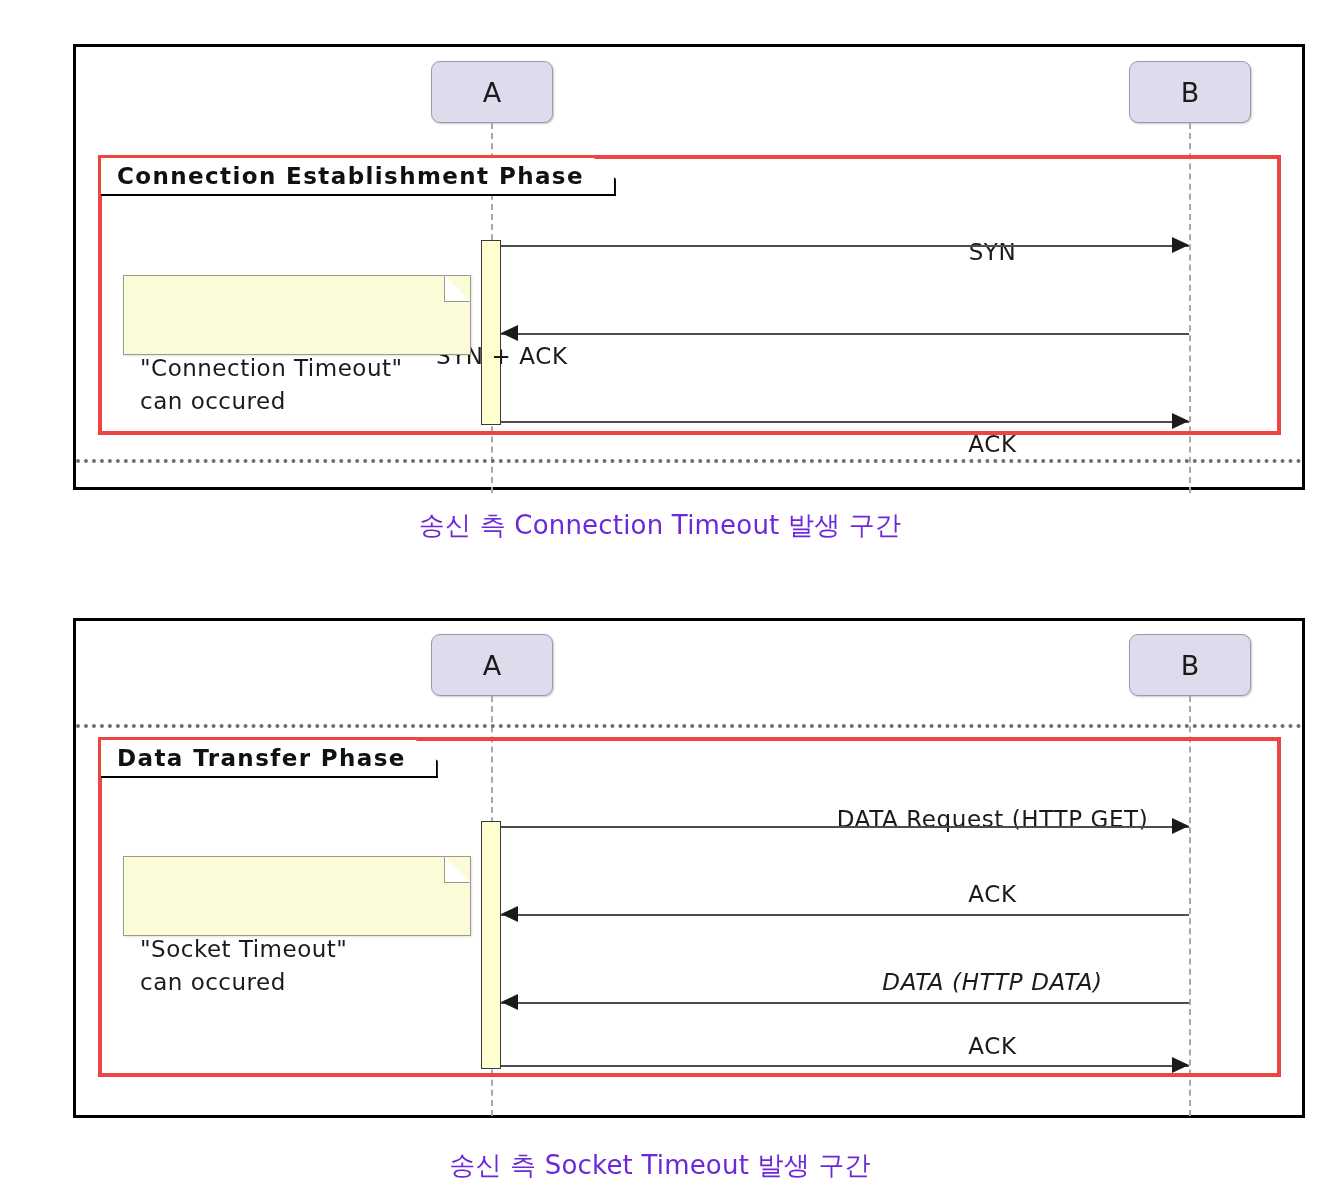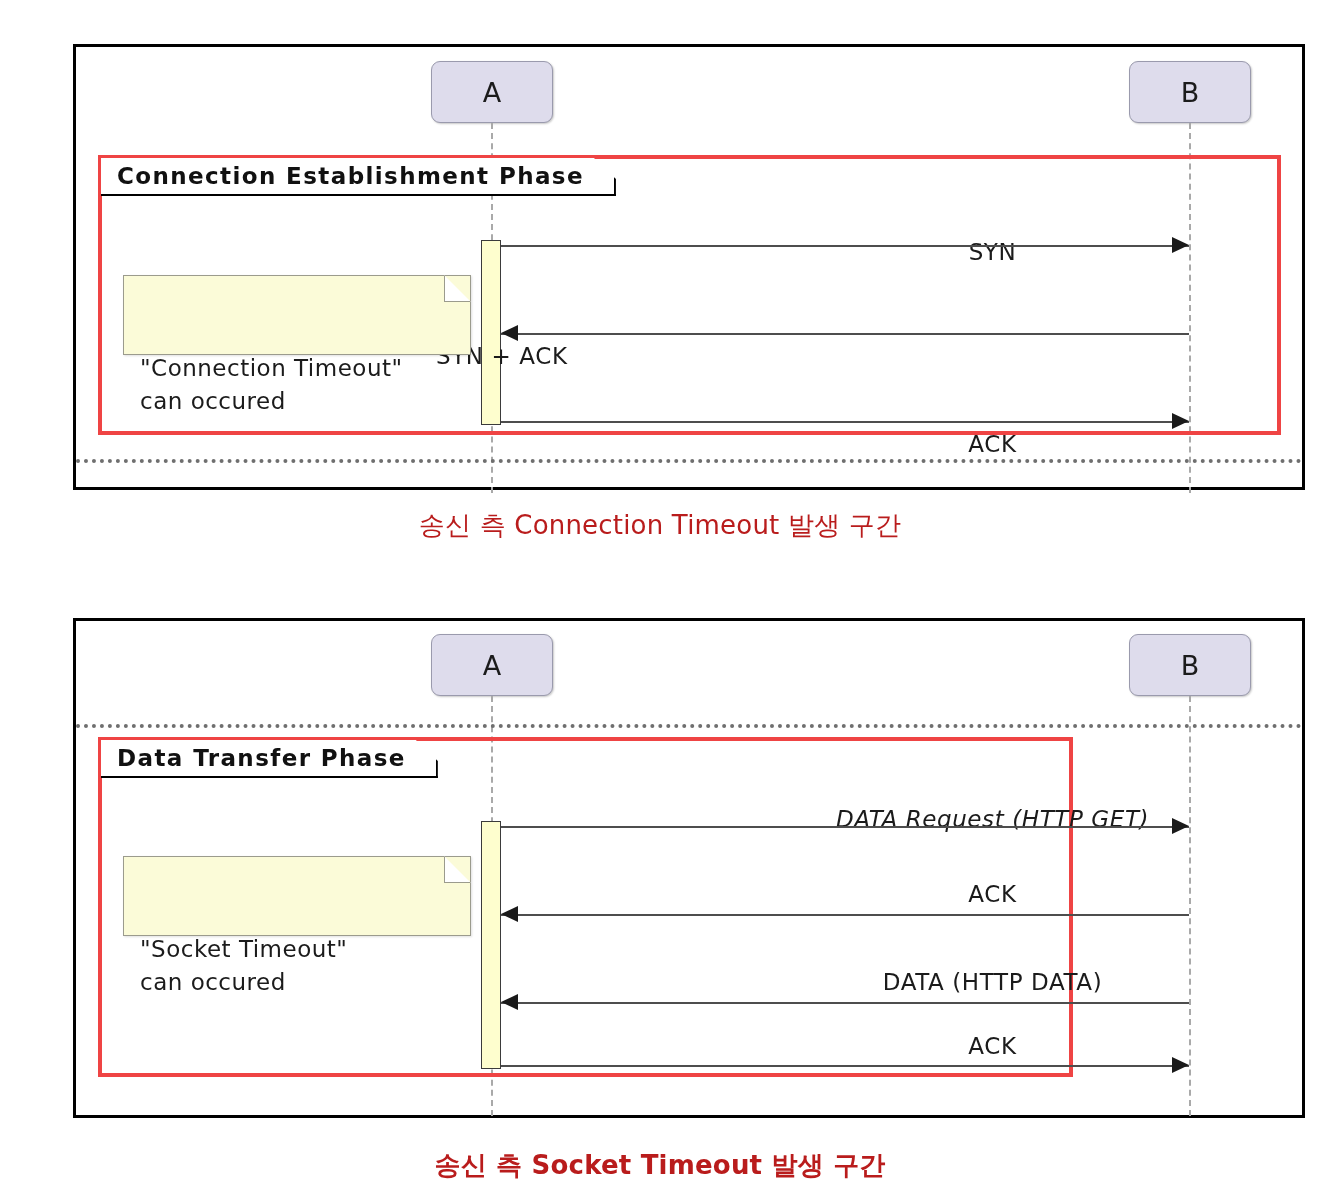--- a/index.html
+++ b/index.html
@@ -31,25 +31,25 @@
   #figure-1 { top: 44px; height: 446px; }
   #figure-2 { top: 618px; height: 500px; }
 
   .caption {
     position: absolute;
     left: 0;
     width: 1320px;
     text-align: center;
     font-family: "DejaVu Sans", "Liberation Sans", sans-serif;
     font-size: 26px;
-    color: #b91c1c;
+    color: #6d28d9;
     letter-spacing: 0.2px;
   }
   #caption-1 { top: 508px; }
-  #caption-2 { top: 1148px; font-weight: bold; }
+  #caption-2 { top: 1148px; }
 
   
   .seq {
     position: absolute;
     left: 0; top: 0;
     width: 100%;
     height: 100%;
   }
 
   
@@ -240,41 +240,41 @@
       </div>
       <div class="participant" style="left:1053px; top:13px; width:122px; height:62px;">
         <span>B</span>
       </div>
 
       <div class="lifeline" style="left:415px; top:75px; height:420px;"></div>
       <div class="lifeline" style="left:1113px; top:75px; height:420px;"></div>
 
       <div class="divider" style="top:103px;"></div>
 
-      <div class="frame" style="left:22px; top:116px; width:975px; height:340px;">
+      <div class="frame" style="left:22px; top:116px; width:1183px; height:340px;">
         <div class="frame-tab">
           <span>Data Transfer Phase</span>
         </div>
       </div>
 
       <div class="activation" style="left:405px; top:200px; width:20px; height:248px;"></div>
 
-      <div class="msg-label" style="left:0; top:185px; width:1113px; text-align:center;font-style:italic;">
+      <div class="msg-label" style="left:0; top:185px; width:1113px; text-align:center;">
         <span style="position:relative; left:360px;">DATA Request (HTTP GET)</span>
       </div>
       <div class="msg-line" style="left:425px; top:205px; width:688px;"></div>
       <div class="arrow-head right" style="left:1096px; top:197px;"></div>
 
       <div class="msg-label" style="left:0; top:260px; width:1113px; text-align:center;">
         <span style="position:relative; left:360px;">ACK</span>
       </div>
       <div class="msg-line" style="left:425px; top:293px; width:688px;"></div>
       <div class="arrow-head left" style="left:425px; top:285px;"></div>
 
-      <div class="msg-label" style="left:0; top:348px; width:1113px; text-align:center;">
+      <div class="msg-label" style="left:0; top:348px; width:1113px; text-align:center;font-style:italic;">
         <span style="position:relative; left:360px;">DATA (HTTP DATA)</span>
       </div>
       <div class="msg-line" style="left:425px; top:381px; width:688px;"></div>
       <div class="arrow-head left" style="left:425px; top:373px;"></div>
 
       <div class="msg-label" style="left:0; top:412px; width:1113px; text-align:center;">
         <span style="position:relative; left:360px;">ACK</span>
       </div>
       <div class="msg-line" style="left:425px; top:444px; width:688px;"></div>
       <div class="arrow-head right" style="left:1096px; top:436px;"></div>

